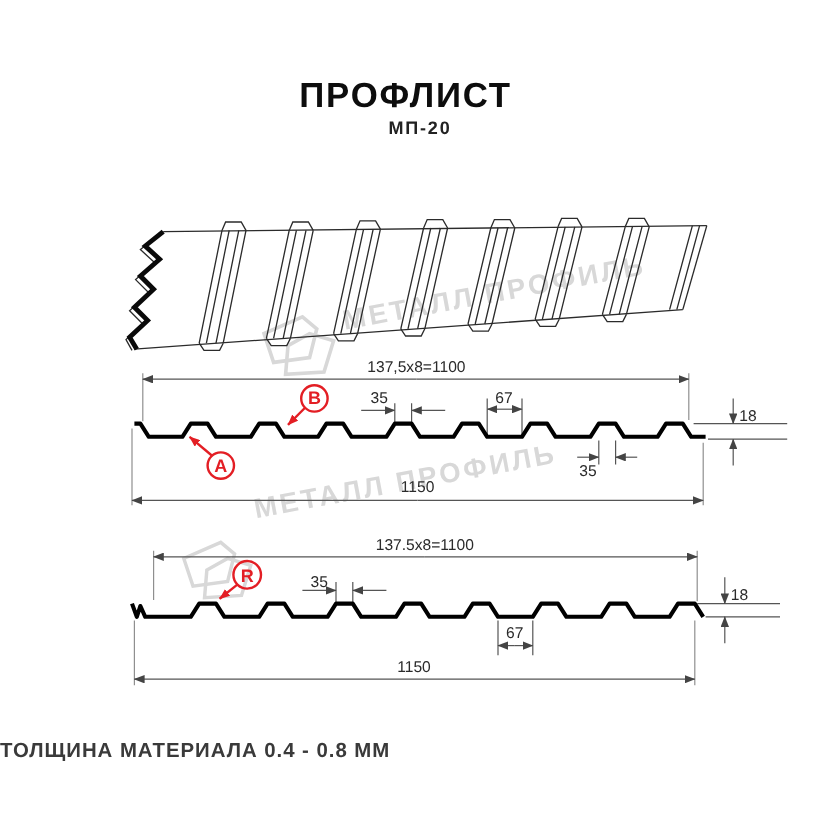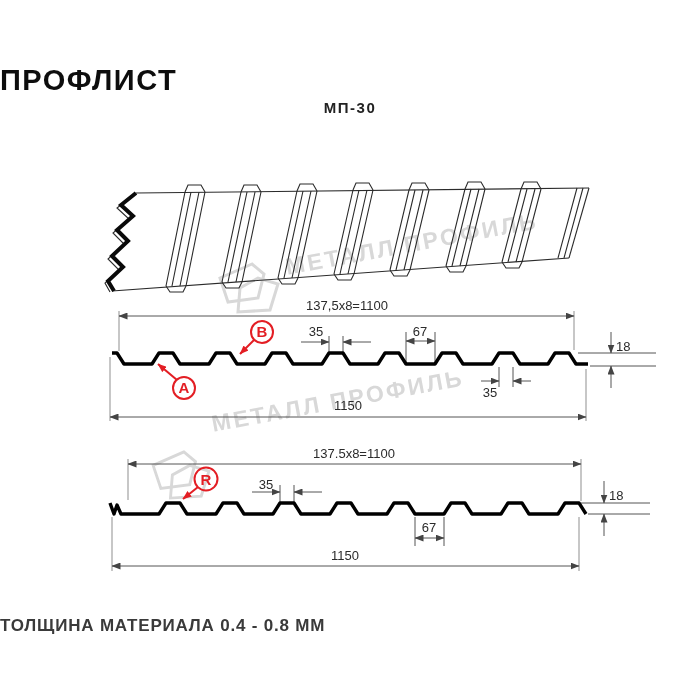--- a/index.html
+++ b/index.html
@@ -1,21 +1,21 @@
 <!DOCTYPE html>
 <html><head>
 <meta charset="utf-8">
 <style>
   html,body{margin:0;padding:0;}
   body{
     width:700px;height:700px;position:relative;background:#ffffff;
     font-family:"Liberation Sans",sans-serif;overflow:hidden;
   }
   .title{
-    position:absolute;top:64px;left:0;width:676px;text-align:left;
+    position:absolute;top:64px;left:0;width:676px;text-align:center;
     font-size:29px;font-weight:800;letter-spacing:1.5px;color:#0d0d0d;
   }
   .subtitle{
     position:absolute;top:99px;left:0;width:700px;text-align:center;
     font-size:15px;font-weight:700;letter-spacing:1.5px;color:#222;
   }
   .footer-note{
     position:absolute;top:616px;left:0;width:700px;text-align:left;
     font-size:17px;font-weight:600;letter-spacing:0.8px;color:#3a3a3a;
   }
@@ -30,21 +30,21 @@
   .wm-logo-a{left:218px;top:262px;}
   .wm-logo-b{left:150px;top:450px;}
   svg text{font-family:"Liberation Sans",sans-serif;font-size:13px;fill:#2b2b2b;}
   svg text.red{fill:#e31e24;font-weight:bold;font-size:15px;}
   .overlay{position:absolute;left:0;top:0;}
 </style>
 </head>
 <body>
 
 <div class="title">ПРОФЛИСТ</div>
-<div class="subtitle">МП-30</div>
+<div class="subtitle">МП-20</div>
 
 <svg class="wm-logo wm-logo-a" width="64" height="52" viewBox="0 0 64 52">
   <polygon points="34,2 2,16 10,40 40,36 46,12" fill="none" stroke="#d8d8d8" stroke-width="3"></polygon>
   <polygon points="22,26 20,50 52,48 60,22 40,16" fill="none" stroke="#d8d8d8" stroke-width="3"></polygon>
 </svg>
 <div class="wm-text wm-a">МЕТАЛЛ ПРОФИЛЬ</div>
 
 <svg class="wm-logo wm-logo-b" width="64" height="50" viewBox="0 0 64 52">
   <polygon points="34,2 2,16 10,40 40,36 46,12" fill="none" stroke="#d8d8d8" stroke-width="3"></polygon>
   <polygon points="22,26 20,50 52,48 60,22 40,16" fill="none" stroke="#d8d8d8" stroke-width="3"></polygon>

